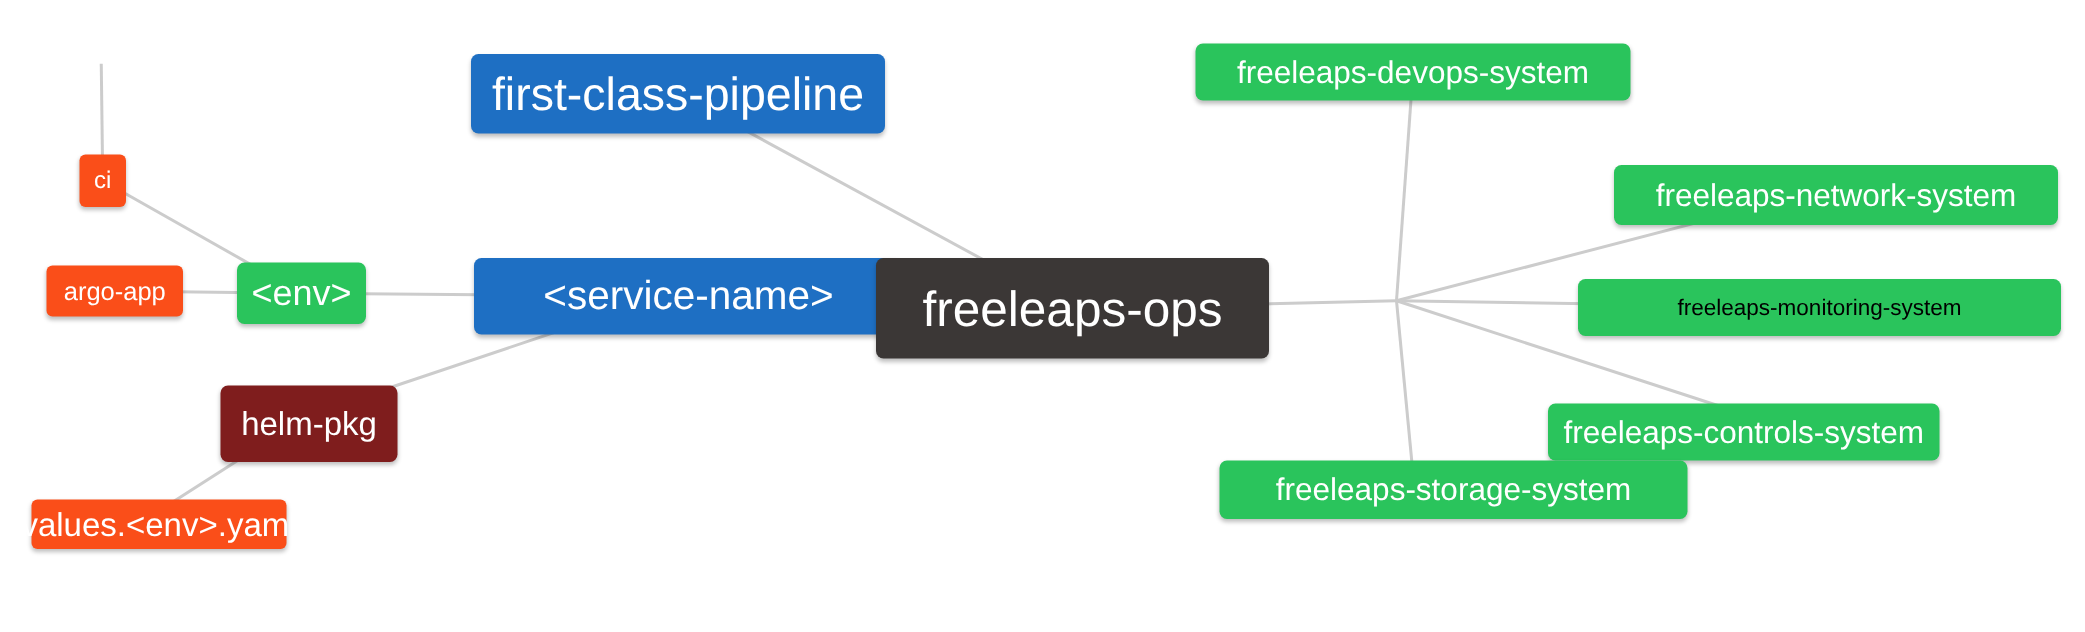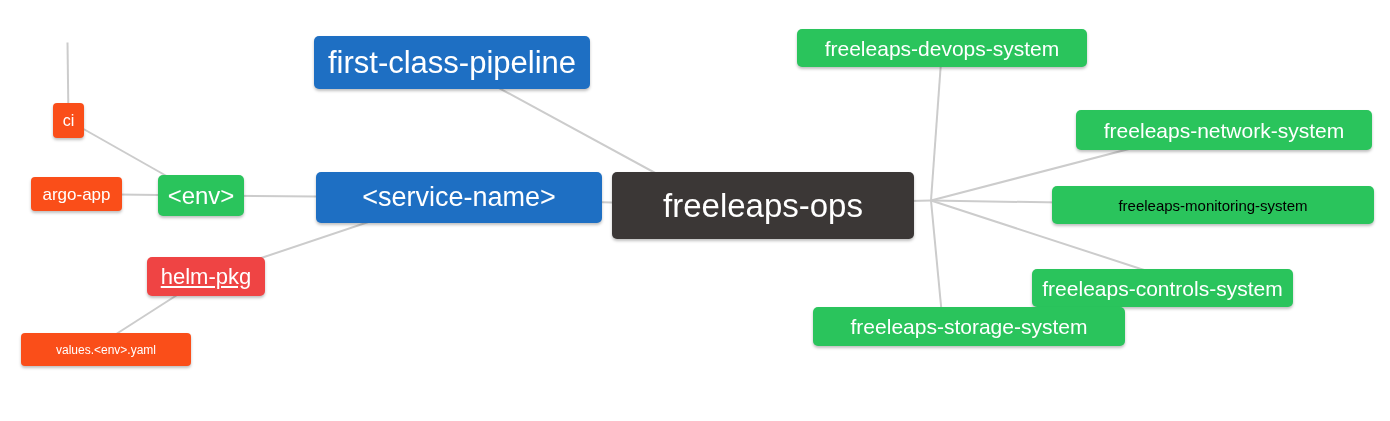--- a/index.html
+++ b/index.html
@@ -59,29 +59,29 @@
       <line x1="931" y1="200.5" x2="943" y2="326.5" stroke="#CCCCCC" stroke-width="2"></line>
     </svg>
 
 
   <div class="node" style="left: 53px; top: 103px; width: 31px; height: 35px; font-size: 16px; border-radius: 4px; background-color: rgb(250, 78, 25); color: rgb(255, 255, 255);">ci</div>
 
   <div class="node" style="left: 31px; top: 177px; width: 91px; height: 34px; font-size: 17px; border-radius: 4px; background-color: rgb(250, 78, 25); color: rgb(255, 255, 255);">argo-app</div>
 
   <div class="node" style="left: 158px; top: 175px; width: 86px; height: 41px; font-size: 24px; background-color: rgb(42, 196, 92); color: rgb(255, 255, 255);">&lt;env&gt;</div>
 
-  <div class="node" style="left: 147px; top: 257px; width: 118px; height: 39px; font-size: 22px; background-color: #ef4444; color: rgb(255, 255, 255); text-decoration: underline;">helm-pkg</div>
+  <div class="node" style="left: 147px; top: 257px; width: 118px; height: 51px; font-size: 22px; background-color: #7f1d1d; color: rgb(255, 255, 255);">helm-pkg</div>
 
-  <div class="node" style="left: 21px; top: 333px; width: 170px; height: 33px; font-size: 12px; border-radius: 4px; background-color: rgb(250, 78, 25); color: rgb(255, 255, 255);">values.&lt;env&gt;.yaml</div>
+  <div class="node" style="left: 21px; top: 333px; width: 170px; height: 33px; font-size: 22px; border-radius: 4px; background-color: rgb(250, 78, 25); color: rgb(255, 255, 255);">values.&lt;env&gt;.yaml</div>
 
   <div class="node" style="left: 314px; top: 36px; width: 276px; height: 53px; font-size: 31px; background-color: rgb(30, 111, 195); color: rgb(255, 255, 255);">first-class-pipeline</div>
 
   <div class="node" style="left: 316px; top: 172px; width: 286px; height: 51px; font-size: 27px; background-color: rgb(30, 111, 195); color: rgb(255, 255, 255); text-align: right;">&lt;service-name&gt;</div>
 
-  <div class="node" style="left: 584px; top: 172px; width: 302px; height: 67px; font-size: 33px; background-color: rgb(59, 55, 54); color: rgb(255, 255, 255); margin-left: 28px;">freeleaps-ops</div>
+  <div class="node" style="left: 584px; top: 172px; width: 262px; height: 67px; font-size: 33px; background-color: rgb(59, 55, 54); color: rgb(255, 255, 255);">freeleaps-ops</div>
 
 
   <div class="node" style="left: 797px; top: 29px; width: 290px; height: 38px; font-size: 21px; background-color: rgb(42, 196, 92); color: rgb(255, 255, 255);">freeleaps-devops-system</div>
 
   <div class="node" style="left: 1076px; top: 110px; width: 296px; height: 40px; font-size: 21px; background-color: rgb(42, 196, 92); color: rgb(255, 255, 255);">freeleaps-network-system</div>
 
   <div class="node" style="left: 1052px; top: 186px; width: 322px; height: 38px; font-size: 15px; background-color: rgb(42, 196, 92); color: #000000;">freeleaps-monitoring-system</div>
 
   <div class="node" style="left: 1032px; top: 269px; width: 261px; height: 38px; font-size: 21px; background-color: rgb(42, 196, 92); color: rgb(255, 255, 255);">freeleaps-controls-system</div>
 

